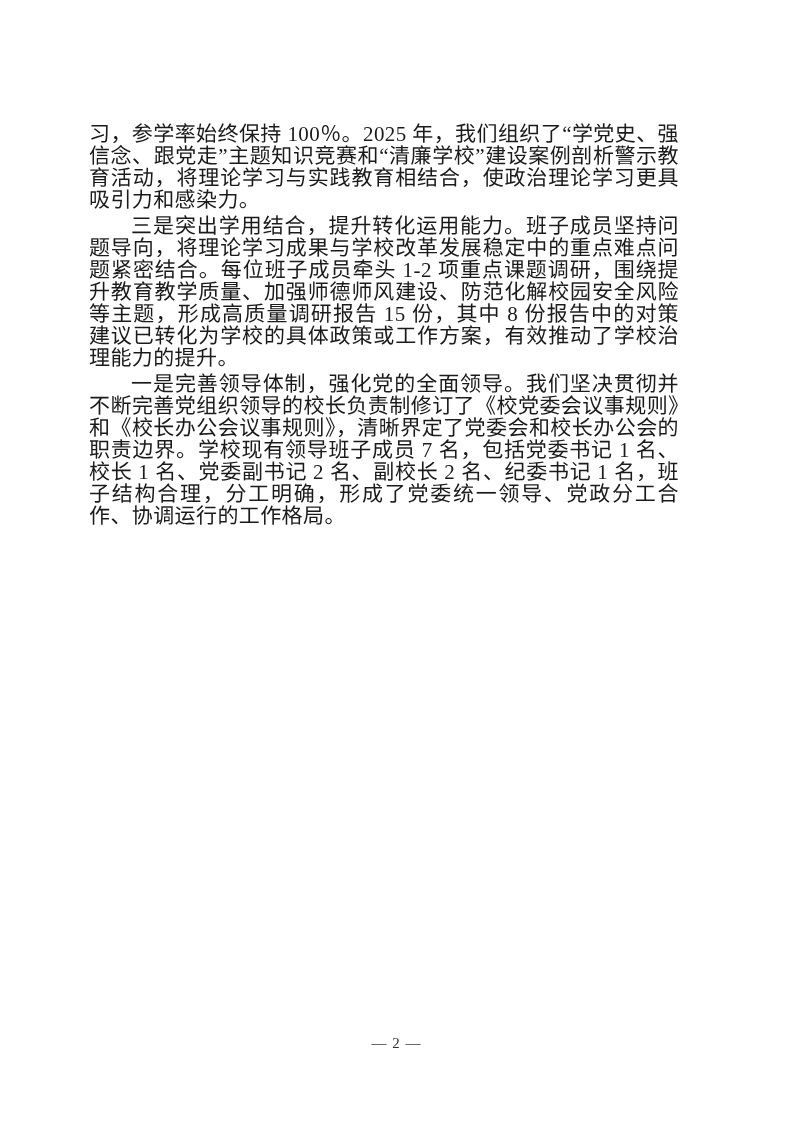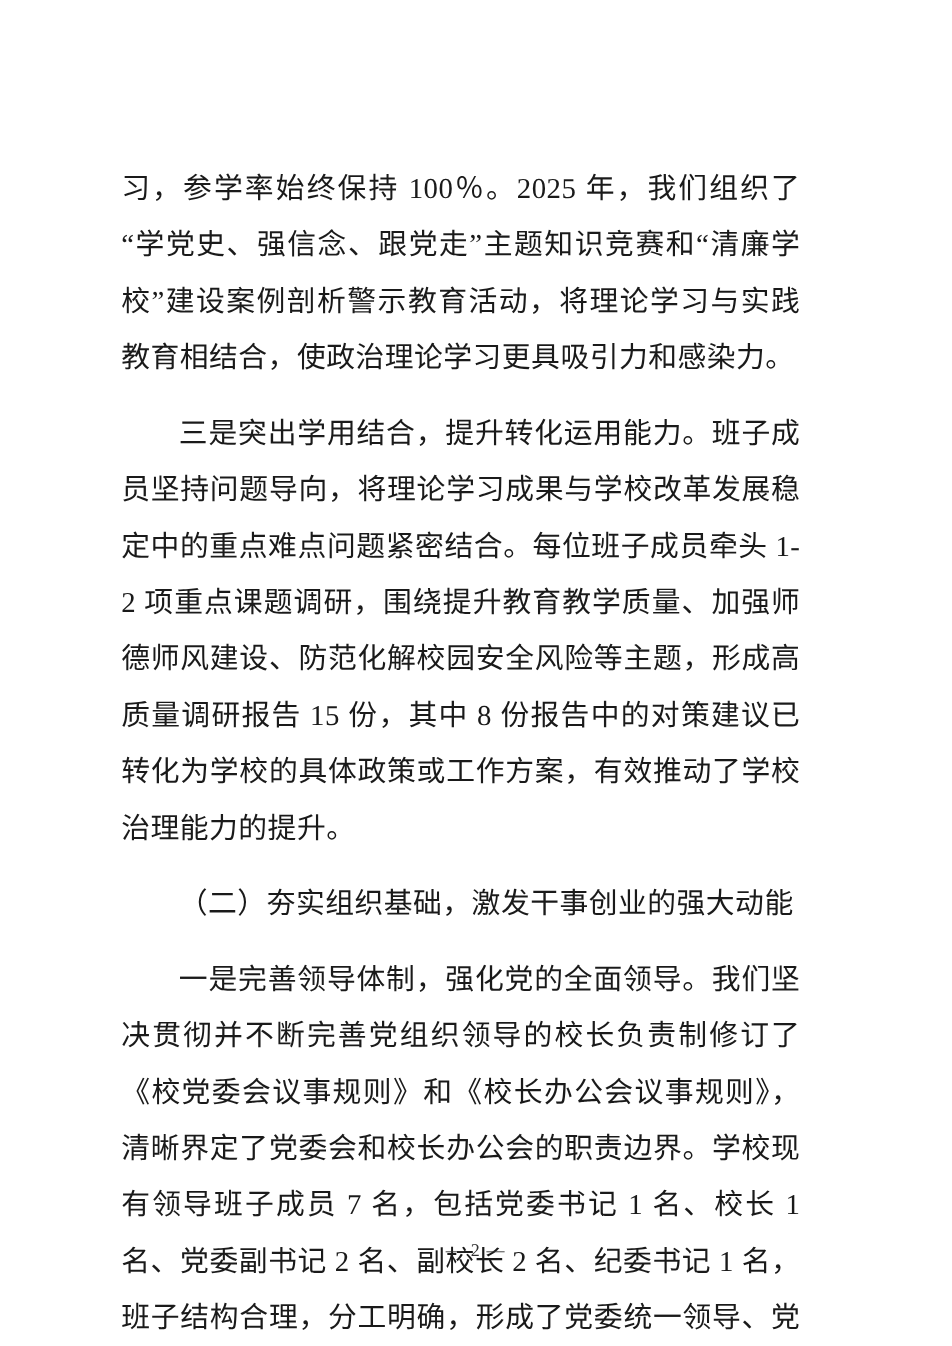--- a/index.html
+++ b/index.html
@@ -16,23 +16,23 @@
     font-family: "Liberation Serif", "DejaVu Serif", serif;
     color: #1a1a1a;
   }
   .document-body {
     position: absolute;
     left: 85px;
     top: 119px;
     width: 598px;
   }
   .para {
-    margin: 16px;
-    font-size: 24px;
-    line-height: 47px;
+    margin: 4px;
+    font-size: 21px;
+    line-height: 22px;
     text-align: justify;
     text-justify: inter-ideograph;
     letter-spacing: 0.4px;
     word-break: break-all;
   }
   .para.indent {
     text-indent: 2em;
   }
   .para .bold {
     font-weight: 400;
@@ -56,19 +56,18 @@
     font-family: "Liberation Serif", "DejaVu Serif", serif;
   }
 </style>
 </head>
 <body>
 
 <div class="page">
   <div class="document-body">
       <p class="para"><span class="">习，参学率始终保持 100％。2025 年，我们组织了“学党史、强信念、跟党走”主题知识竞赛和“清廉学校”建设案例剖析警示教育活动，将理论学习与实践教育相结合，使政治理论学习更具吸引力和感染力。</span></p>
       <p class="para indent"><span class="bold">三是</span><span class="">突出学用结合，提升转化运用能力。班子成员坚持问题导向，将理论学习成果与学校改革发展稳定中的重点难点问题紧密结合。每位班子成员牵头 1-2 项重点课题调研，围绕提升教育教学质量、加强师德师风建设、防范化解校园安全风险等主题，形成高质量调研报告 15 份，其中 8 份报告中的对策建议已转化为学校的具体政策或工作方案，有效推动了学校治理能力的提升。</span></p>
-      <p class="para heading indent"><span class="bold">（二）夯实组织基础，激发干事创业的强大动能</span></p>
       <p class="para indent"><span class="bold">一是</span><span class="">完善领导体制，强化党的全面领导。我们坚决贯彻并不断完善党组织领导的校长负责制修订了《校党委会议事规则》和《校长办公会议事规则》，清晰界定了党委会和校长办公会的职责边界。学校现有领导班子成员 7 名，包括党委书记 1 名、校长 1 名、党委副书记 2 名、副校长 2 名、纪委书记 1 名，班子结构合理，分工明确，形成了党委统一领导、党政分工合作、协调运行的工作格局。</span></p>
     </div>
   <div class="footer">
     <span class="page-number">— 2 —</span>
   </div>
 </div>
 
 </body></html>

